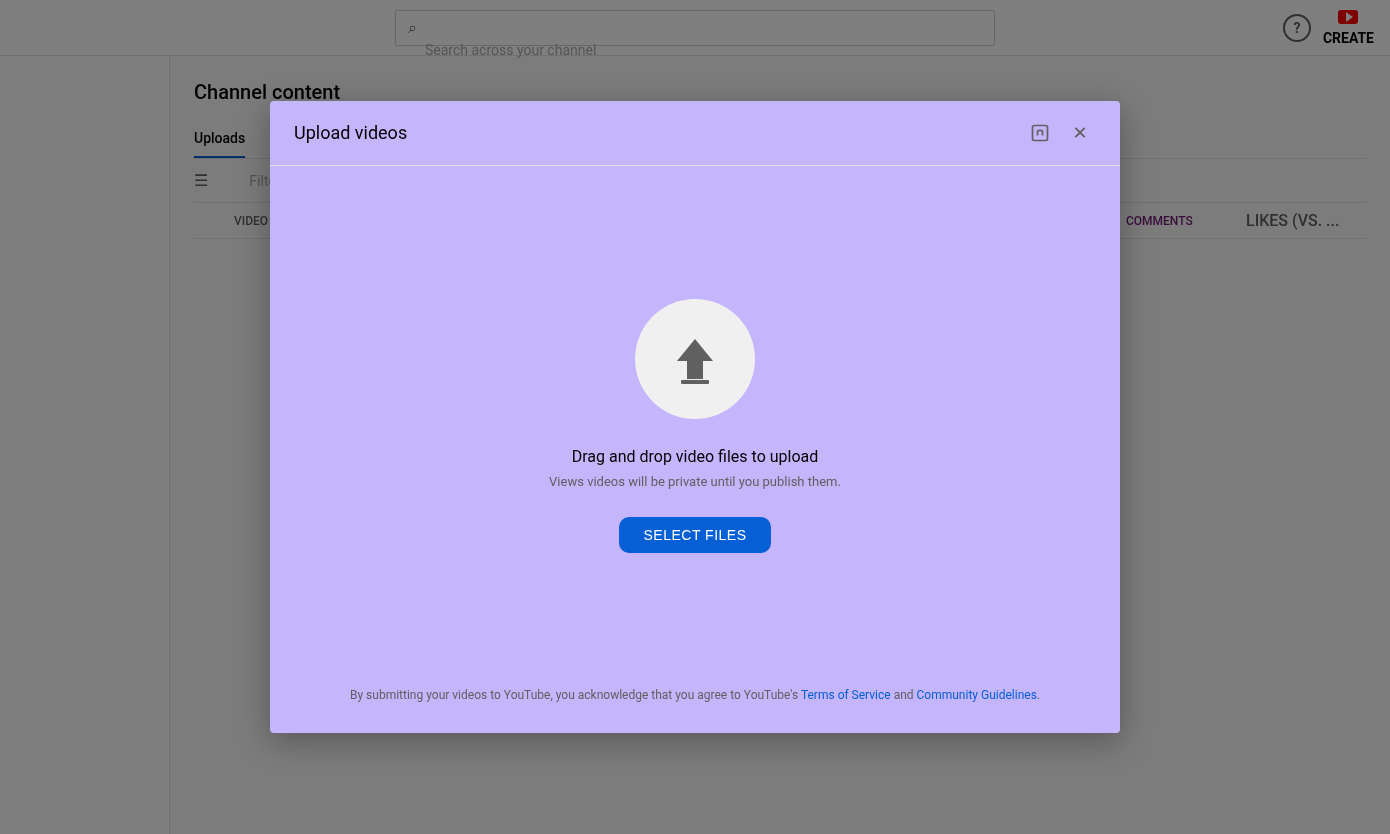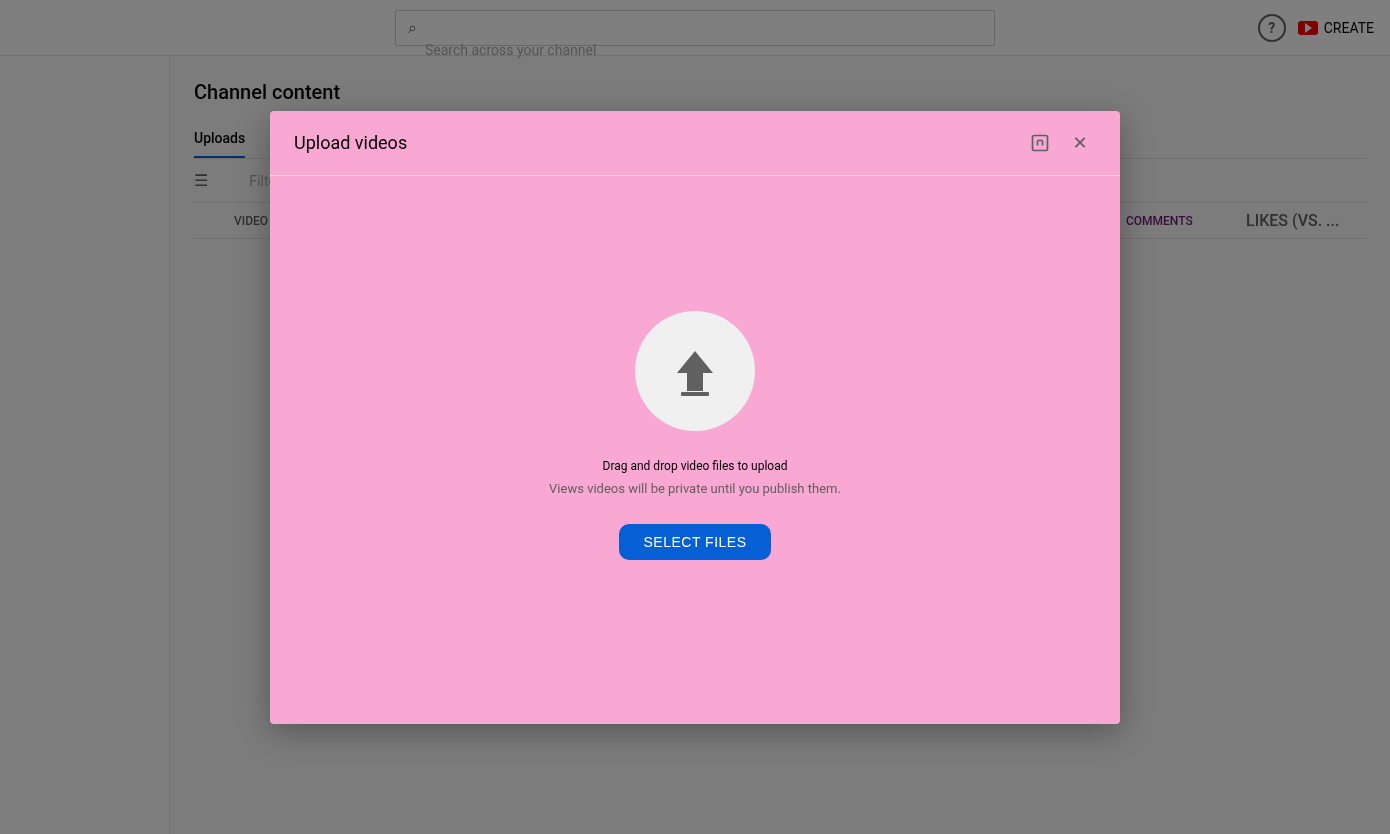--- a/index.html
+++ b/index.html
@@ -79,22 +79,23 @@
       font-size: 14px;
       font-weight: bold;
     }
 
     .bg-create-btn {
       display: flex;
       align-items: center;
       gap: 6px;
       font-size: 14px;
       color: #030303;
-      font-weight: 400;
+      font-weight: 700;
       cursor: pointer;
+      flex-direction: column;
     }
 
     .bg-create-icon {
       width: 20px;
       height: 14px;
       background: #ff0000;
       border-radius: 3px;
       position: relative;
       display: flex;
       align-items: center;
@@ -221,21 +222,21 @@
       inset: 0;
       background: rgba(0,0,0,0.5);
       display: flex;
       align-items: center;
       justify-content: center;
       z-index: 100;
     }
 
     
     .modal {
-      background: #f9a8d4;
+      background: #c4b5fd;
       border-radius: 4px;
       width: 850px;
       max-height: 780px;
       display: flex;
       flex-direction: column;
       position: relative;
       box-shadow: 0 8px 32px rgba(0,0,0,0.3);
     }
 
     .modal-header {
@@ -303,21 +304,21 @@
     }
 
     .upload-arrow {
       display: flex;
       flex-direction: column;
       align-items: center;
       gap: 4px;
     }
 
     .upload-drag-text {
-      font-size: 12px;
+      font-size: 16px;
       color: #030303;
       font-weight: 400;
       margin-bottom: 8px;
       text-align: left;
     }
 
     .upload-subtitle {
       font-size: 13px;
       color: #606060;
       margin-bottom: 28px;
@@ -442,16 +443,19 @@
         </div>
       </div>
 
       <p class="upload-drag-text">Drag and drop video files to upload</p>
       <p class="upload-subtitle">Views videos will be private until you publish them.</p>
 
       <button class="select-files-btn">SELECT FILES</button>
     </div>
 
     <div class="modal-footer">
+      <p class="modal-footer-text">
+        <span>By submitting your videos to YouTube, you acknowledge that you agree to YouTube's </span><a href="#">Terms of Service</a><span> and </span><a href="#">Community Guidelines</a><span>.</span>
+      </p>
     </div>
 
   </div>
 </div>
 
 </body></html>

